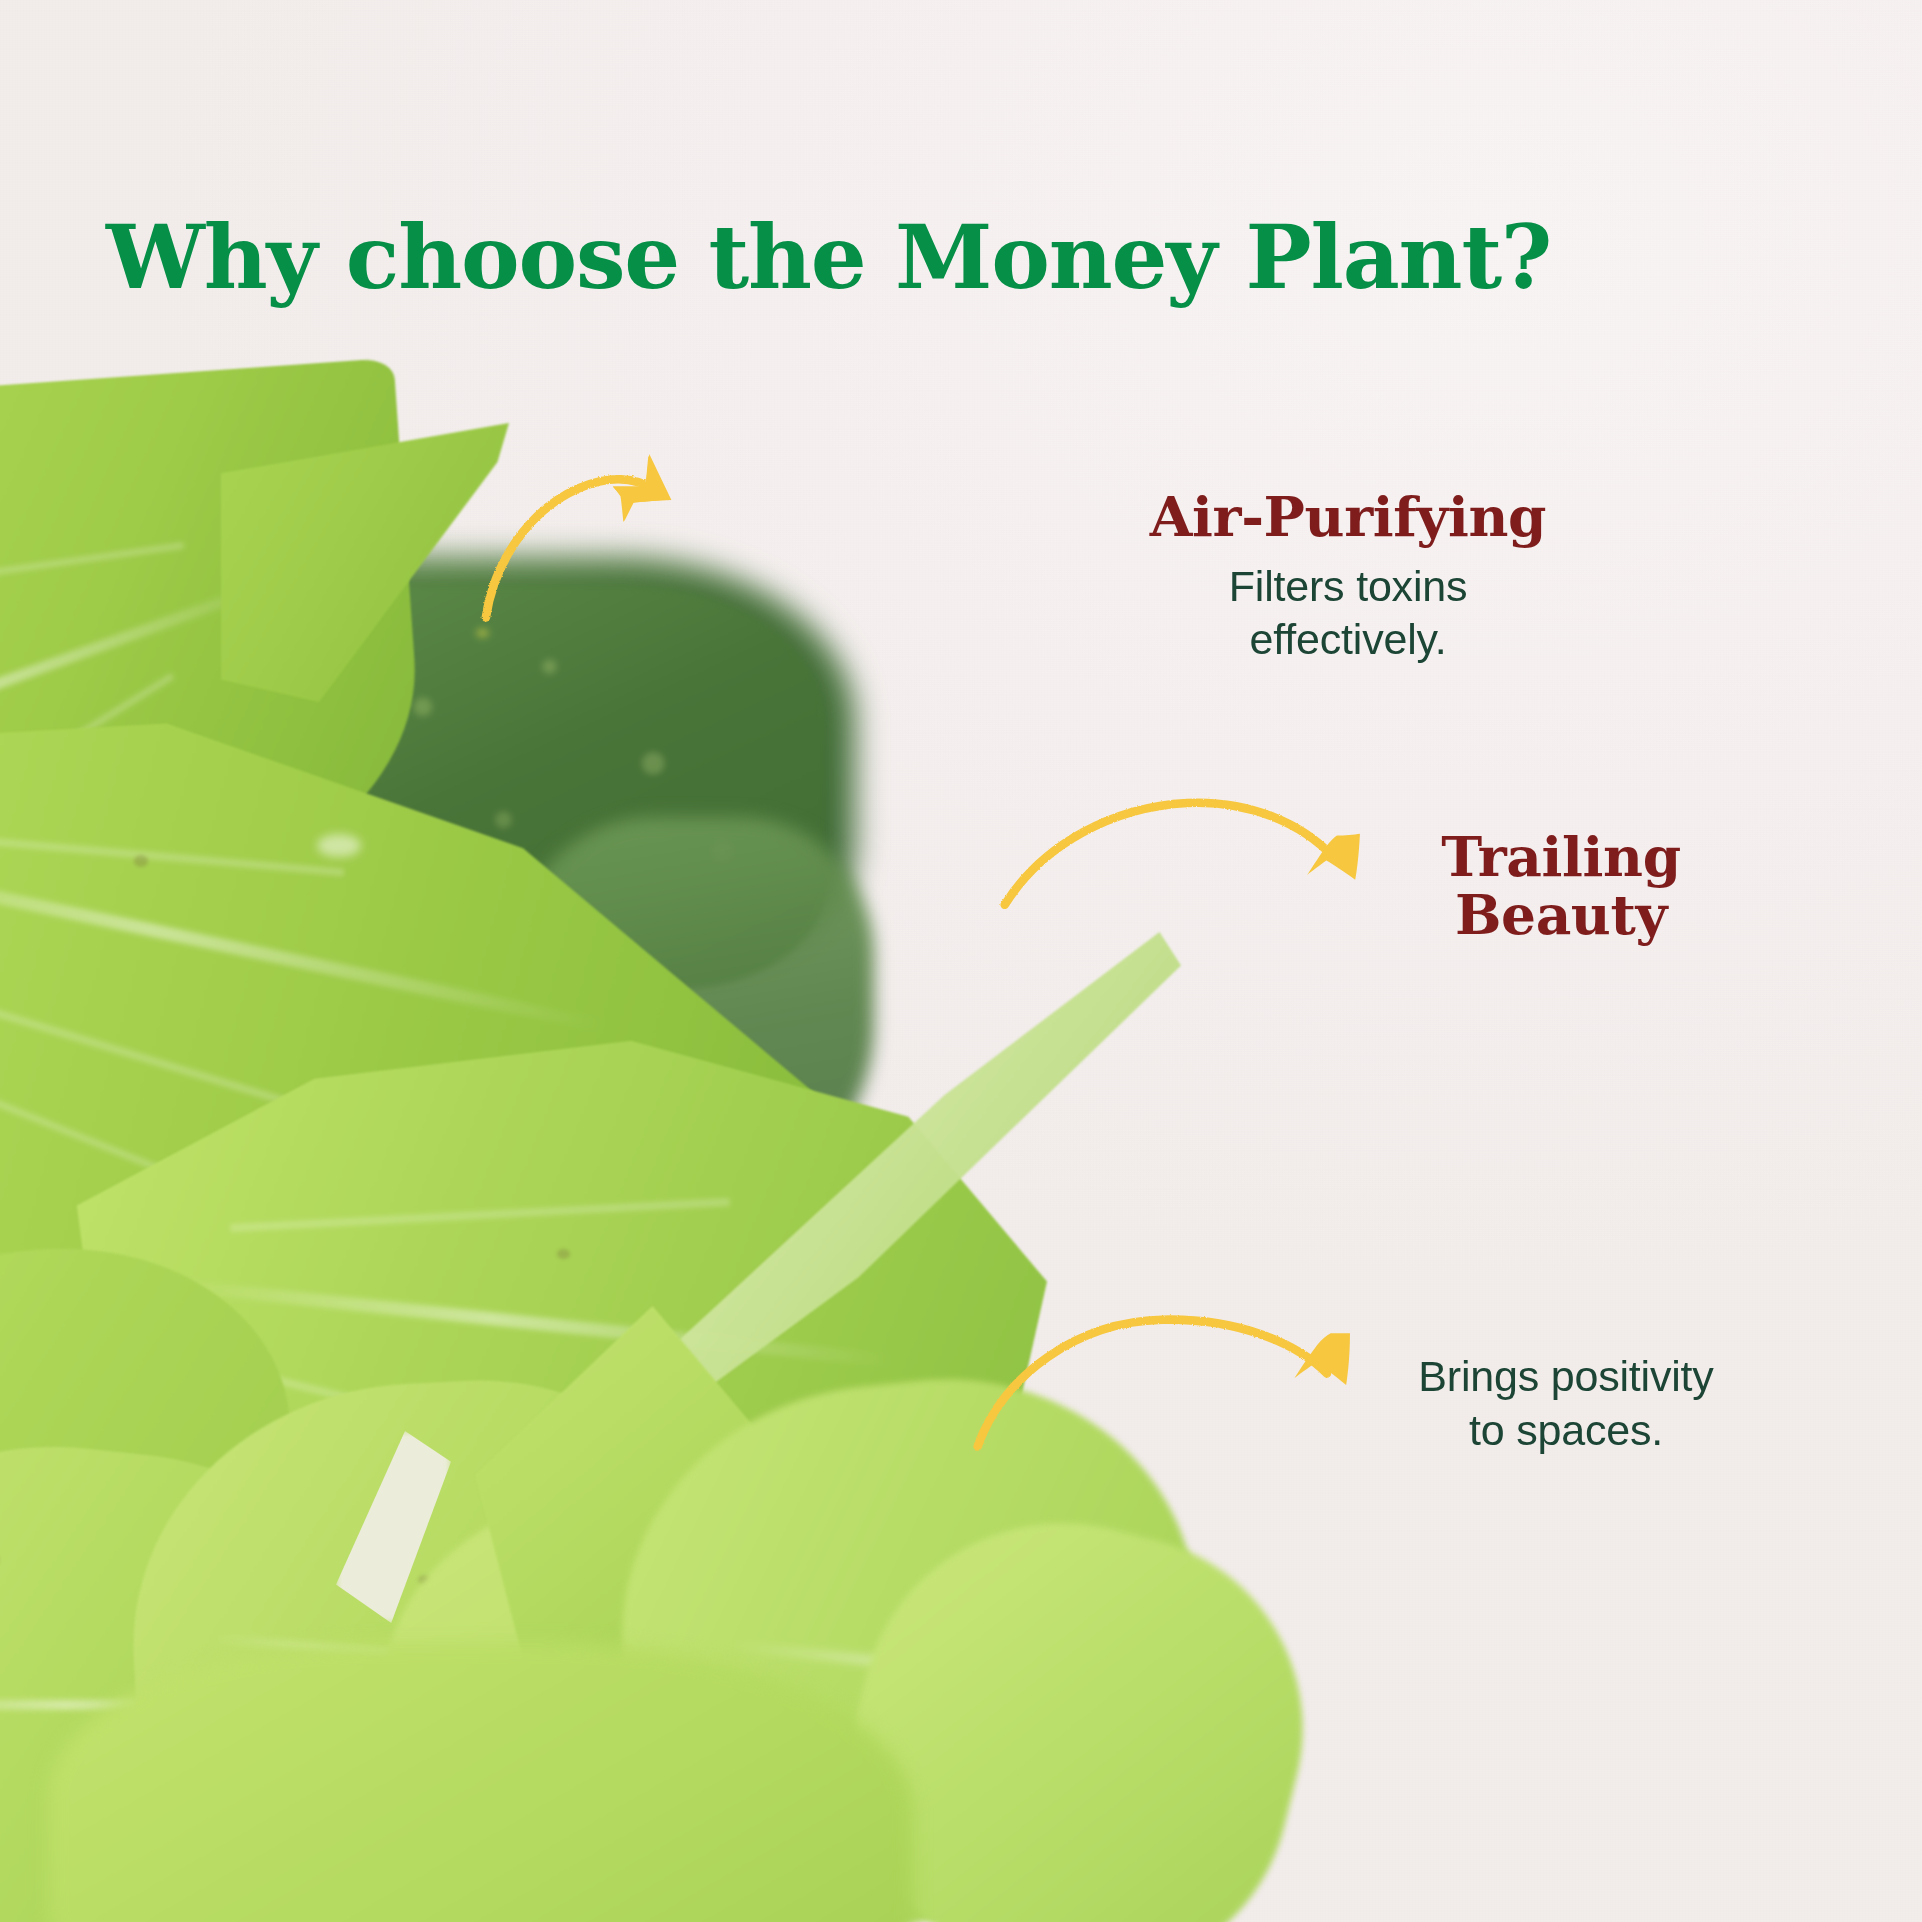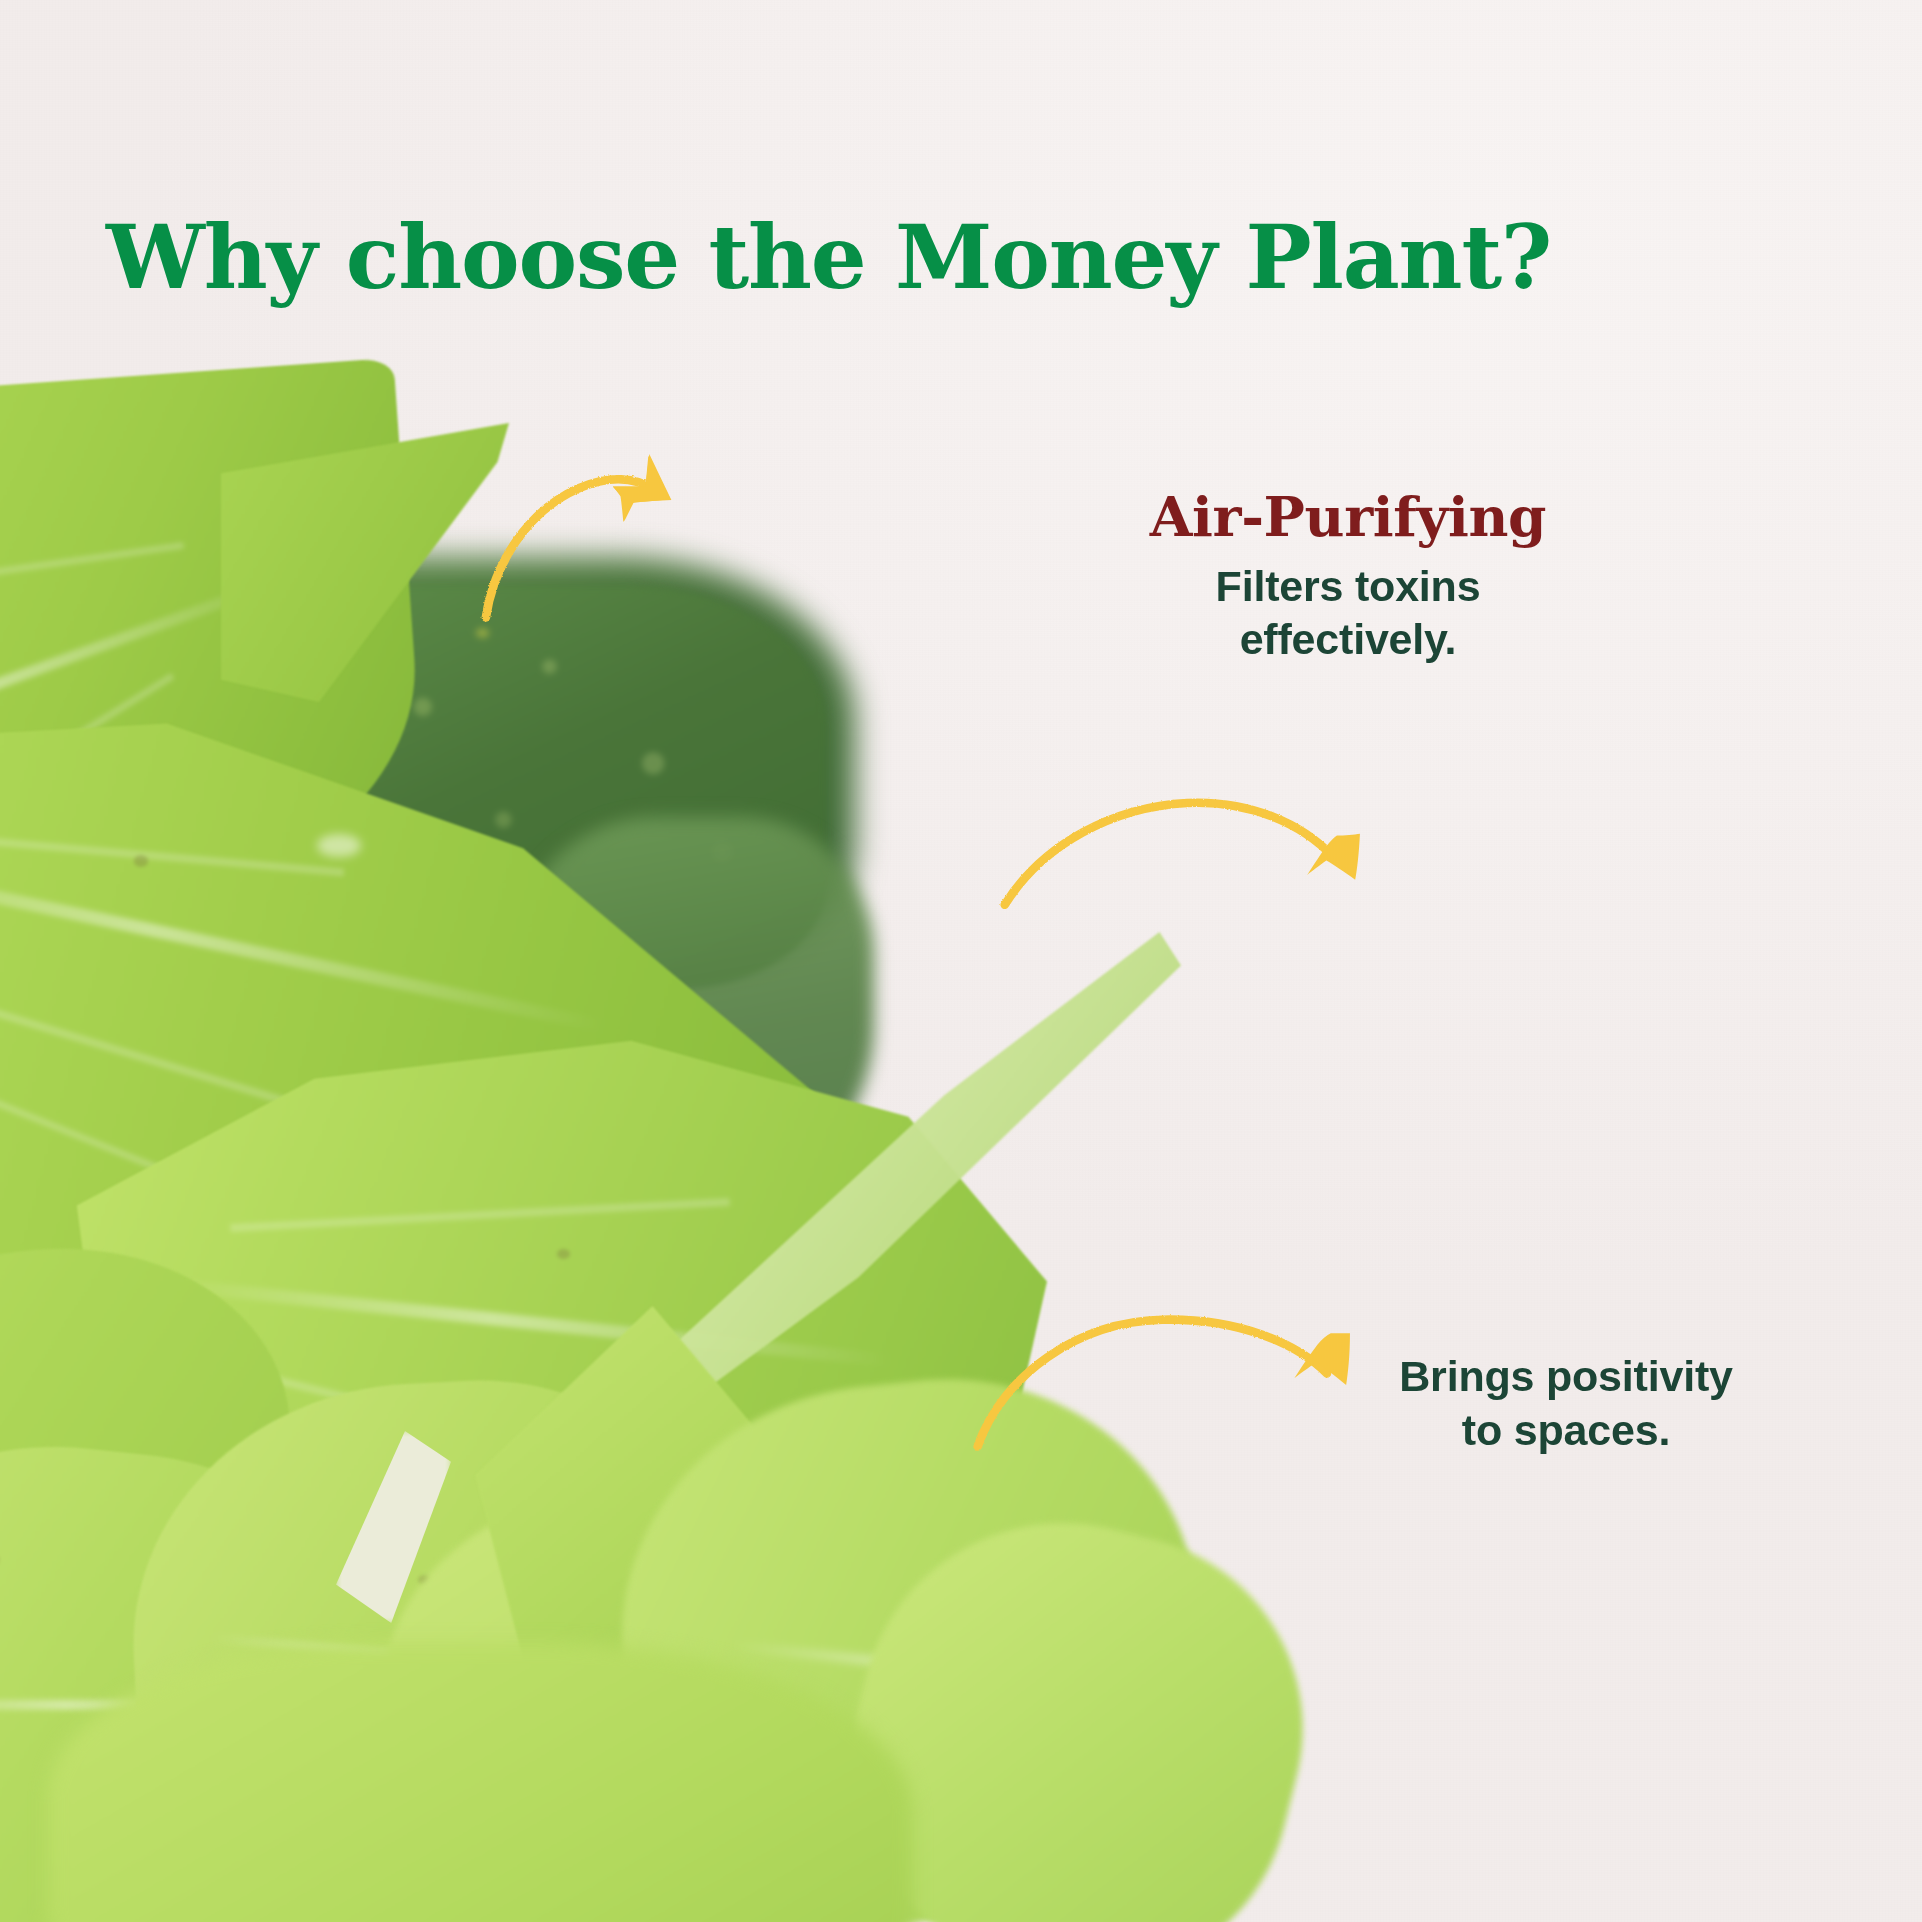--- a/index.html
+++ b/index.html
@@ -101,21 +101,21 @@
     font-weight: 700;
     font-size: 55px;
     line-height: 1.06;
     letter-spacing: -0.4px;
     color: #7f1d1d;
     text-align: center;
     margin: 0;
   }
   .callout-body {
     font-family: "Liberation Sans", sans-serif;
-    font-weight: 700;
+    font-weight: 400;
     font-size: 43px;
     line-height: 1.24;
     letter-spacing: -0.2px;
     color: #1C4536;
     text-align: center;
     margin: 0;
     white-space: pre-line;
   }
 
   .callout-1 { left: 1122px; top: 488px; width: 452px; }
@@ -313,20 +313,22 @@
              C 367 54, 372 50, 376 48 C 383 48, 391 48, 396 48 Z" fill="#F7C73F"></path>
   </svg>
 
   <div class="callout callout-1">
     <div class="callout-heading">Air-Purifying</div>
     <div class="callout-body">Filters toxins
 effectively.</div>
   </div>
 
   <div class="callout callout-2">
+    <div class="callout-heading" style="white-space:pre-line;">Trailing
+Beauty</div>
   </div>
 
   <div class="callout callout-3">
     <div class="callout-body">Brings positivity
 to spaces.</div>
   </div>
 
 </div>
 
 

